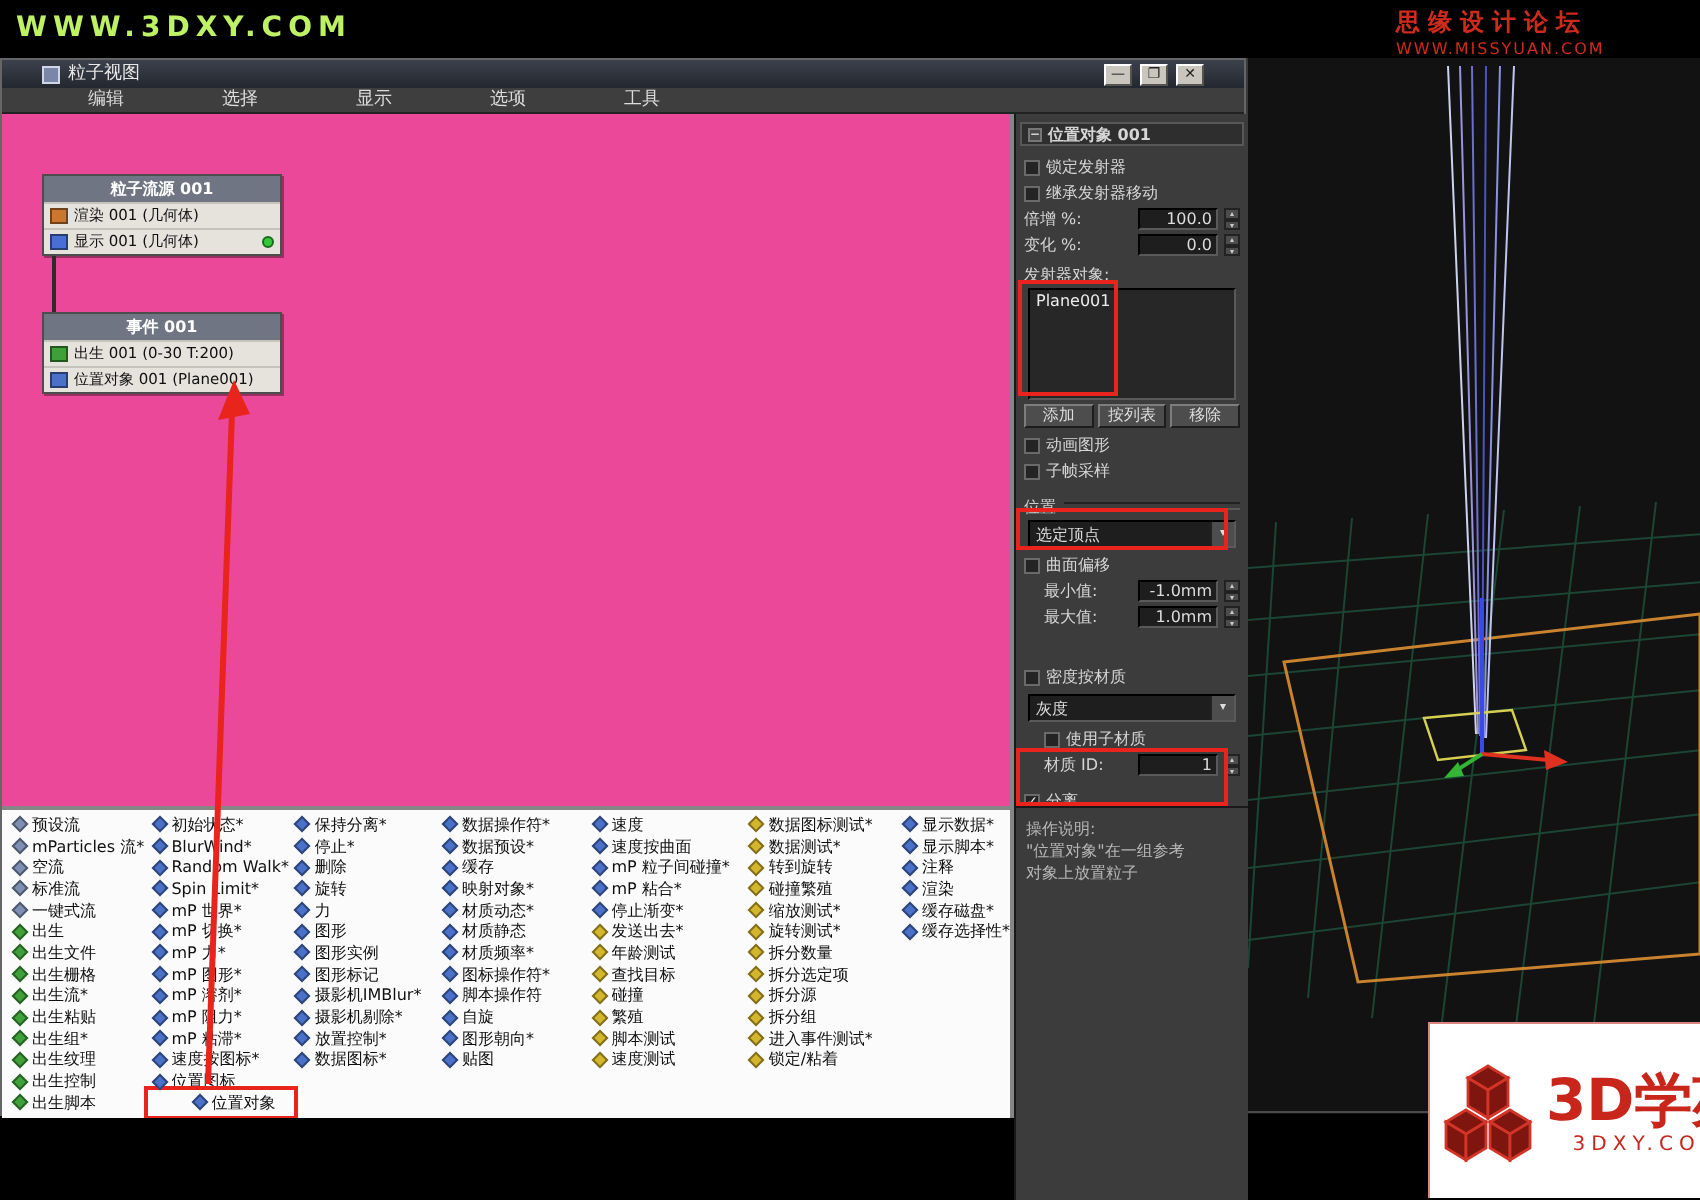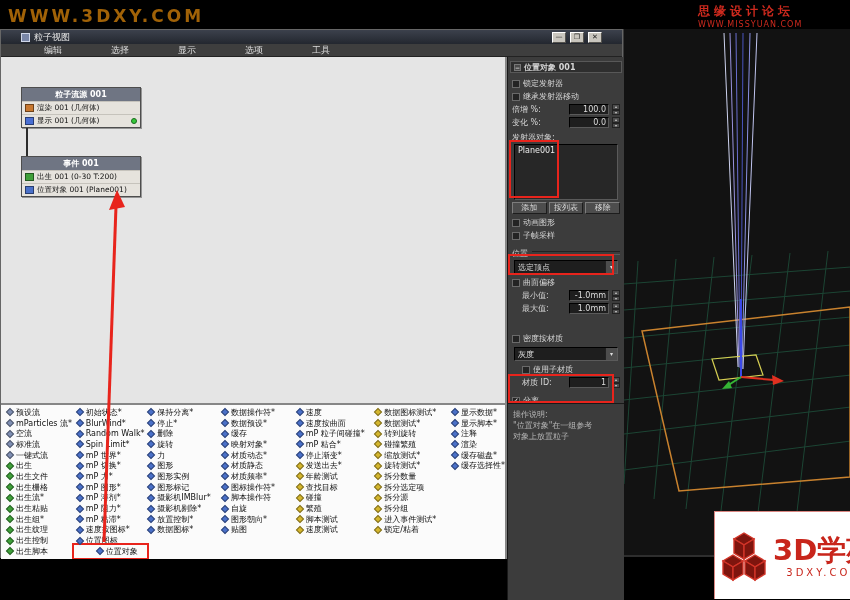--- a/index.html
+++ b/index.html
@@ -1,20 +1,20 @@
 <!DOCTYPE html>
 <html><head>
 <meta charset="utf-8">
 <style>
   * { margin:0; padding:0; box-sizing:border-box; }
   html,body { width:850px; height:600px; }
   body { background:#000; font-family:"DejaVu Sans",sans-serif; position:relative; overflow:hidden; }
 
   
-  .wm-left { position:absolute; left:8px; top:6px; color:#a16207; font-weight:bold; font-size:17px; letter-spacing:3px; z-index:3; }
+  .wm-left { position:absolute; left:8px; top:6px; color:#bef264; font-weight:bold; font-size:14px; letter-spacing:3px; z-index:3; }
   .wm-right { position:absolute; left:698px; top:3px; z-index:3; color:#cf2a1e; text-align:left; }
   .wm-right .l1 { font-size:12px; font-weight:bold; letter-spacing:4px; }
   .wm-right .l2 { font-size:8px; letter-spacing:1px; }
 
   
   .viewport { position:absolute; left:623px; top:29px; width:227px; height:528px; background:#121212; border-left:1px solid #3a3a3a; }
 
   
   .logo { position:absolute; left:675px; top:511px; width:175px; height:88px; background:#ffffff; border-top:1px solid rgba(190,35,25,.55); border-left:1px solid rgba(190,35,25,.55); display:flex; align-items:center; gap:6px; padding:6px; z-index:6;margin-left:39px; }
   .logo-txt { display:flex; flex-direction:column; align-items:center; }
@@ -24,21 +24,21 @@
   
   #pv { position:absolute; left:0; top:29px; width:623px; height:529px; background:#bdbdbd; border:1px solid #666; z-index:2; }
   .titlebar { position:absolute; left:0; top:0; width:100%; height:14px; background:linear-gradient(#3c414c,#23272f); color:#e8e8e8; font-size:9px; display:flex; align-items:center; padding:0 20px; gap:4px; }
   .appicon { width:9px; height:9px; background:#7a87a8; border:1px solid #cfd6e8; flex:none; }
   .tb-title { flex:1; line-height:12px; white-space:nowrap; }
   .winbtn { width:14px; height:11px; background:#c9c6be; border:1px solid; border-color:#fff #55534e #55534e #fff; font-size:7px; line-height:9px; text-align:center; color:#222; flex:none; }
   .menubar { position:absolute; left:0; top:14px; width:100%; height:13px; background:#3e3e3e; border-bottom:1px solid #222; display:flex; gap:15px; padding:0 9px; align-items:center; }
   .menu-item { color:#dcdcdc; font-size:9px; line-height:12px; white-space:nowrap;padding-left:34px; }
 
   
-  .canvas { position:absolute; left:0; top:27px; width:506px; height:346px; background:#e5e5e5; border-right:2px solid #868686; }
+  .canvas { position:absolute; left:0; top:27px; width:506px; height:346px; background:#ec4899; border-right:2px solid #868686; }
   .node { position:absolute; width:120px; background:#e6e3dd; border:1px solid #4d4d4d; box-shadow:1px 1px 0 rgba(0,0,0,.35); }
   .node-header { height:13px; background:#6f7583; color:#fff; font-size:8px; font-weight:bold; text-align:center; line-height:13px; white-space:nowrap; overflow:hidden; }
   .node-row { height:13px; display:flex; align-items:center; gap:3px; padding:0 3px; font-size:7.5px; color:#101010; background:#e6e3dd; border-top:1px solid #c6c3bc; white-space:nowrap; overflow:hidden; }
   .ricon { width:9px; height:8px; flex:none; border:1px solid rgba(0,0,0,.45); }
   .rlabel { overflow:hidden; }
   .lamp { display:none; }
   .lamp.show { display:block; width:6px; height:6px; border-radius:50%; background:#35c93a; border:1px solid #1a6a1d; margin-left:auto; flex:none; }
   .wire { position:absolute; width:2px; background:#2c2c2c; }
 
   

